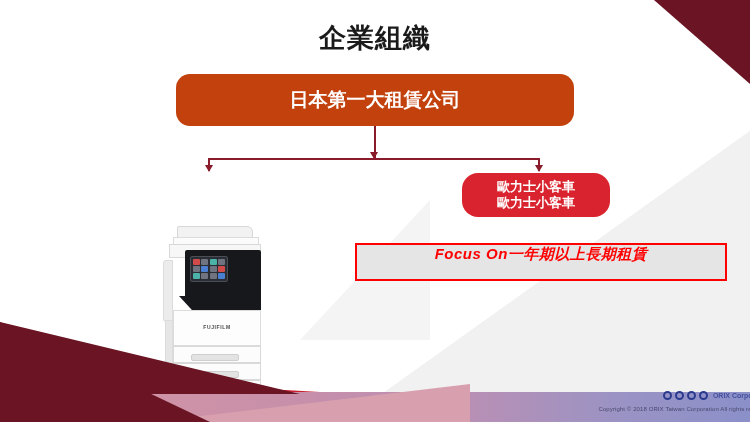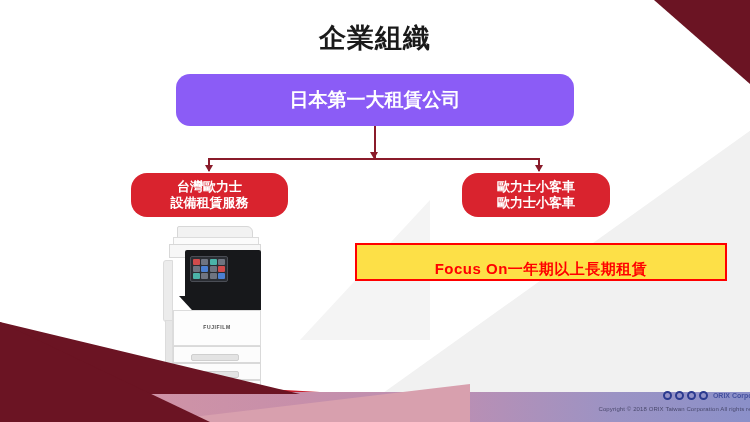--- a/index.html
+++ b/index.html
@@ -101,21 +101,21 @@
     justify-content: center;
     text-align: center;
     color: #ffffff;
     font-weight: bold;
     line-height: 1.25;
     box-sizing: border-box;
   }
   .node-root {
     left: 176px; top: 74px;
     width: 398px; height: 52px;
-    background: #8b5cf6;
+    background: #c2410c;
     border-radius: 14px;
     font-size: 19px;
   }
   .node-child {
     background: #d9232e;
     border-radius: 16px;
     font-size: 13px;
     height: 44px;
   }
   .node-left  { left: 131px; top: 173px; width: 157px; }
@@ -139,28 +139,29 @@
   }
   .arr-left   { left: 204.5px; top: 165px; }
   .arr-right  { left: 534.5px; top: 165px; }
   .arr-center { left: 370px;   top: 152px; }
 
   
   .callout {
     position: absolute;
     box-sizing: border-box;
     border: 2px solid #ff0000;
-    background: #fde047;
+    background: #e5e5e5;
     color: #ff0000;
     font-weight: bold;
     display: flex;
-    align-items: flex-end;
+    align-items: flex-start;
     justify-content: center;
     font-size: 15px;
     letter-spacing: 0.5px;
+    font-style: italic;
   }
   .callout-1 { left: 355px; top: 243px; width: 372px; height: 38px; }
   .callout-2 { left: 355px; top: 303px; width: 372px; height: 38px;
                font-size: 14.5px; }
 
   
   .printer {
     position: absolute;
     left: 163px; top: 226px;
     width: 110px; height: 175px;
@@ -243,26 +244,20 @@
   </div>
 
   <div class="conn conn-v-main"></div>
   <div class="arrow-down arr-center"></div>
   <div class="conn conn-h"></div>
   <div class="conn conn-v-left"></div>
   <div class="conn conn-v-right"></div>
   <div class="arrow-down arr-left"></div>
   <div class="arrow-down arr-right"></div>
 
-  <div class="node node-child node-left">
-    <div>
-      <div>台灣歐力士</div>
-      <div>設備租賃服務</div>
-    </div>
-  </div>
   <div class="node node-child node-right">
     <div>
       <div>歐力士小客車</div>
       <div>歐力士小客車</div>
     </div>
   </div>
 
   <div class="callout callout-1">
     <span>Focus On一年期以上長期租賃</span>
   </div>

